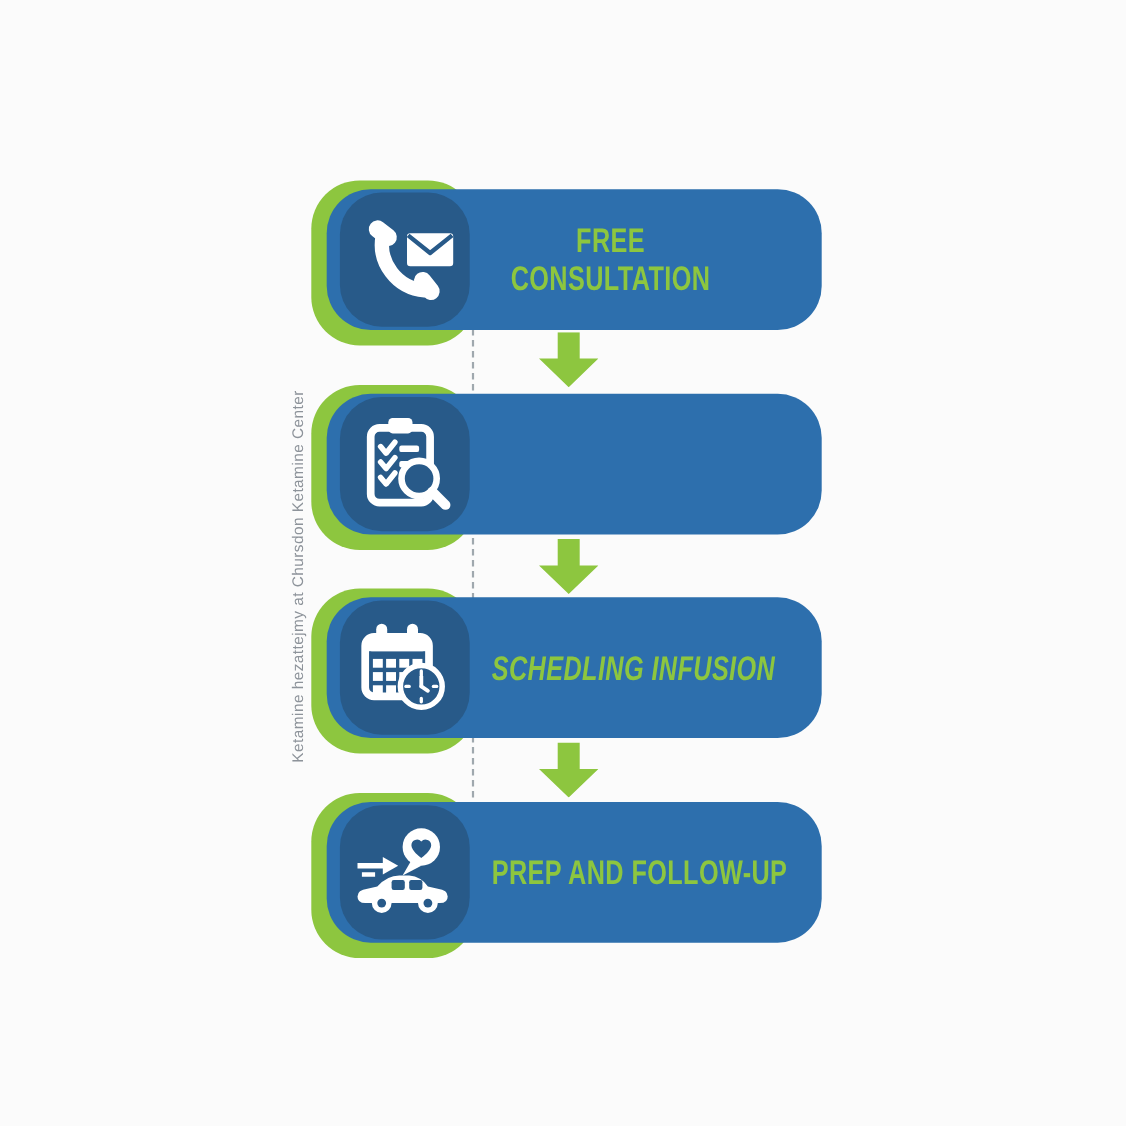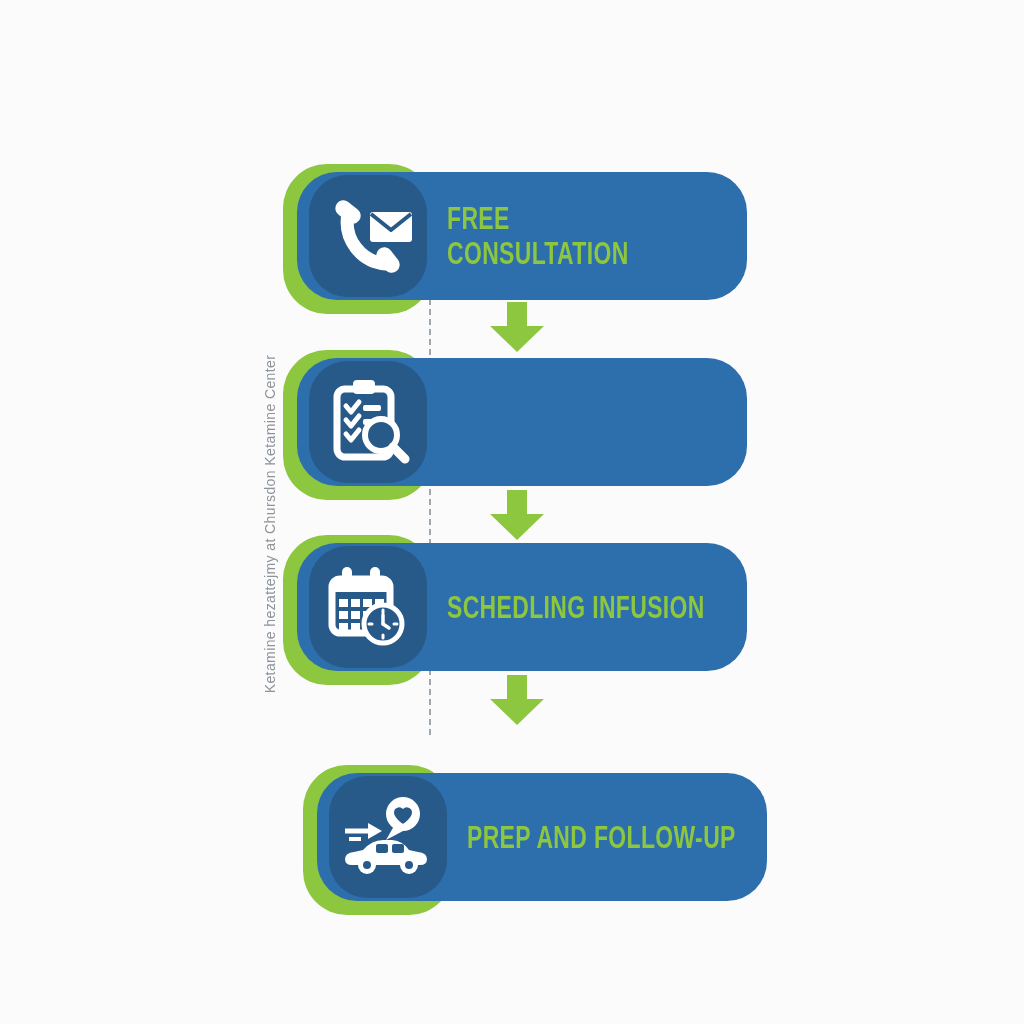--- a/index.html
+++ b/index.html
@@ -22,22 +22,22 @@
   .watermark {
     position:absolute; left:270px; top:524px;
     transform: translate(-50%,-50%) rotate(-90deg);
     white-space:nowrap;
     font-size:14px; letter-spacing:0.4px;
     color: var(--watermark-gray, #8d939a);
     z-index:0;
   }
 
   
-  .step { position:absolute; left:297px; width:450px; height:128px; z-index:1; }
-  .step-1 { top:172px; } .step-2 { top:358px; } .step-3 { top:543px; } .step-4 { top:773px;margin-left:20px; }
+  .step { position:absolute; left:297px; width:450px; height:128px; z-index:1;text-align:center; }
+  .step-1 { top:172px; } .step-2 { top:358px; } .step-3 { top:543px;font-style:italic; } .step-4 { top:729px; }
 
   .accent {
     position:absolute; left:-14px; top:-8px; width:150px; height:150px;
     background: var(--accent-green, #8dc63f);
     border-radius:44px;
   }
   .card {
     position:absolute; inset:0;
     background: var(--card-blue, #2d6fad);
     border-radius:40px;

